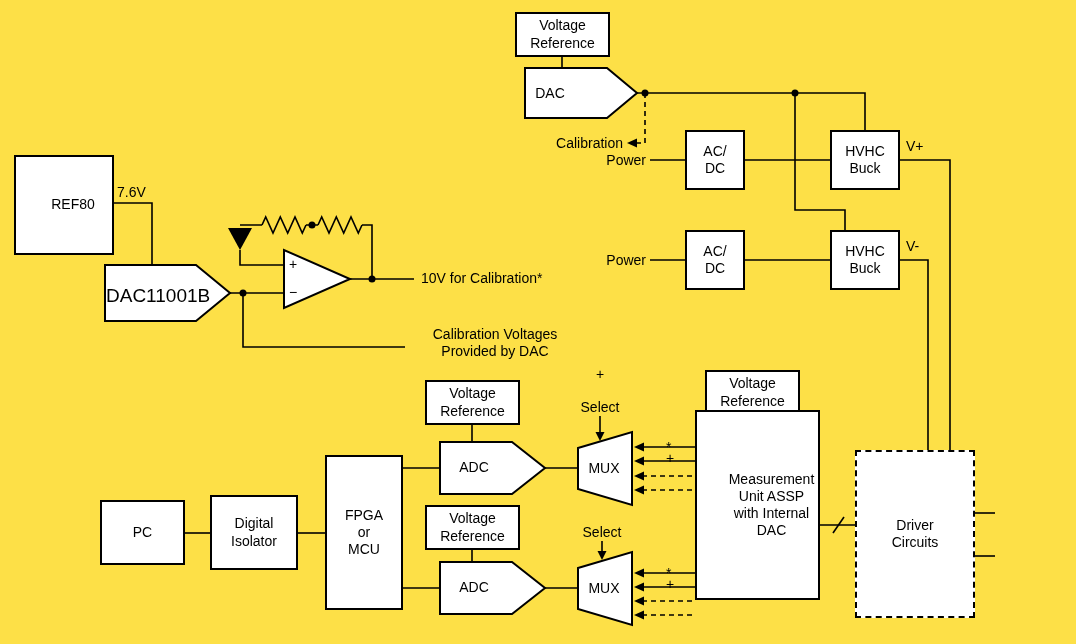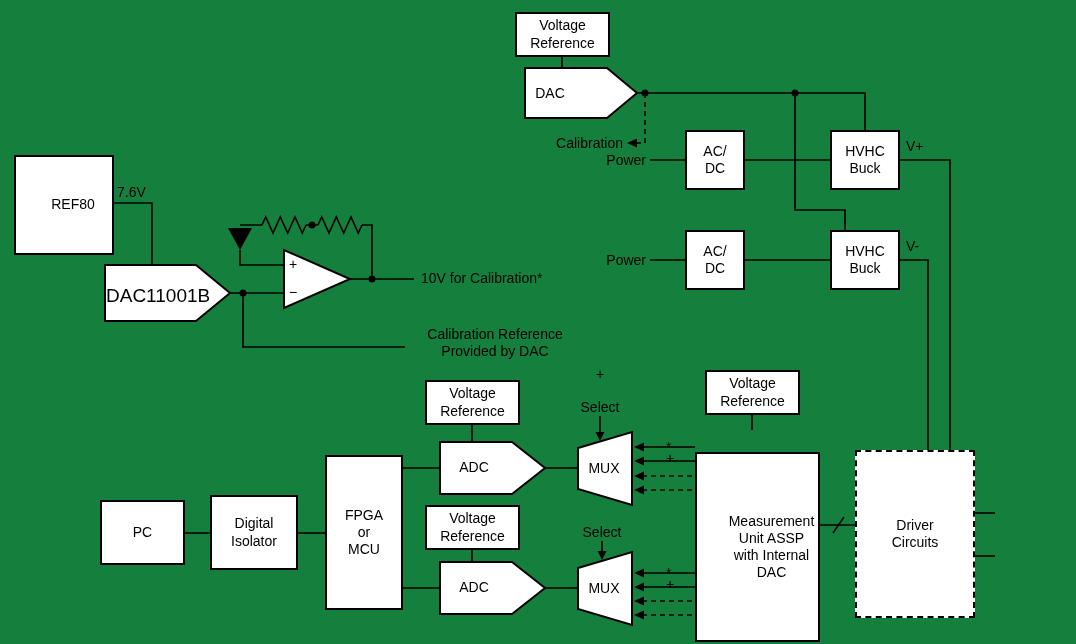--- a/index.html
+++ b/index.html
@@ -1,16 +1,16 @@
 <!DOCTYPE html>
 <html><head>
 <meta charset="utf-8">
 <style>
   html,body{margin:0;padding:0;background:#fff;}
-  .canvas{position:relative;width:1076px;height:644px;background:#15803d;
+  .canvas{position:relative;width:1076px;height:644px;background:#fde047;
           font-family:"Liberation Sans",sans-serif;color:#000;overflow:hidden;}
   .canvas svg{position:absolute;left:0;top:0;}
   .box{position:absolute;box-sizing:border-box;border:2px solid #000;background:#fff;
        display:flex;align-items:center;justify-content:center;text-align:center;
        white-space:pre-line;font-size:14px;line-height:1.22;}
   .box.dashed{border:2px dashed #000;}
   .lbl{position:absolute;font-size:14px;line-height:1.2;white-space:pre-line;}
   .tc{text-align:center;}
   .tr{text-align:right;}
   .sm{font-size:19px;}
@@ -113,39 +113,39 @@
 Isolator</div>
   <div class="box" style="left:325px;top:455px;width:78px;height:155px;">FPGA
 or
 MCU</div>
   <div class="box" style="left:425px;top:380px;width:95px;height:45px;">Voltage
 Reference</div>
   <div class="box" style="left:425px;top:505px;width:95px;height:45px;">Voltage
 Reference</div>
   <div class="box" style="left:705px;top:370px;width:95px;height:45px;">Voltage
 Reference</div>
-  <div class="box" style="left:695px;top:452px;width:125px;height:190px;padding-left:28px;">Measurement
+  <div class="box" style="left:695px;top:410px;width:125px;height:190px;padding-left:28px;">Measurement
 Unit ASSP
 with Internal
 DAC</div>
   <div class="box dashed" style="left:855px;top:450px;width:120px;height:168px;">Driver
 Circuits</div>
 
   <div class="lbl tc" style="left:528px;top:85px;width:44px;">DAC</div>
   <div class="lbl tr" style="left:543px;top:135px;width:80px;">Calibration</div>
   <div class="lbl tr" style="left:598px;top:152px;width:48px;">Power</div>
   <div class="lbl tr" style="left:598px;top:252px;width:48px;">Power</div>
   <div class="lbl" style="left:906px;top:138px;">V+</div>
   <div class="lbl" style="left:906px;top:238px;">V-</div>
   <div class="lbl" style="left:117px;top:184px;">7.6V</div>
   <div class="lbl tc sm" style="left:106px;top:285px;width:88px;">DAC11001B</div>
   <div class="lbl" style="left:289px;top:256px;">+</div>
   <div class="lbl" style="left:289px;top:284px;">−</div>
   <div class="lbl" style="left:421px;top:270px;">10V for Calibration*</div>
-  <div class="lbl tc" style="left:405px;top:326px;width:180px;">Calibration Reference
+  <div class="lbl tc" style="left:405px;top:326px;width:180px;">Calibration Voltages
 Provided by DAC</div>
   <div class="lbl tc" style="left:444px;top:459px;width:60px;">ADC</div>
   <div class="lbl tc" style="left:444px;top:579px;width:60px;">ADC</div>
   <div class="lbl tc" style="left:580px;top:460px;width:48px;">MUX</div>
   <div class="lbl tc" style="left:580px;top:580px;width:48px;">MUX</div>
   <div class="lbl tc" style="left:574px;top:399px;width:52px;">Select</div>
   <div class="lbl tc" style="left:576px;top:524px;width:52px;">Select</div>
   <div class="lbl tc" style="left:592px;top:366px;width:16px;">+</div>
   <div class="lbl" style="left:666px;top:439px;">*</div>
   <div class="lbl" style="left:666px;top:450px;">+</div>

